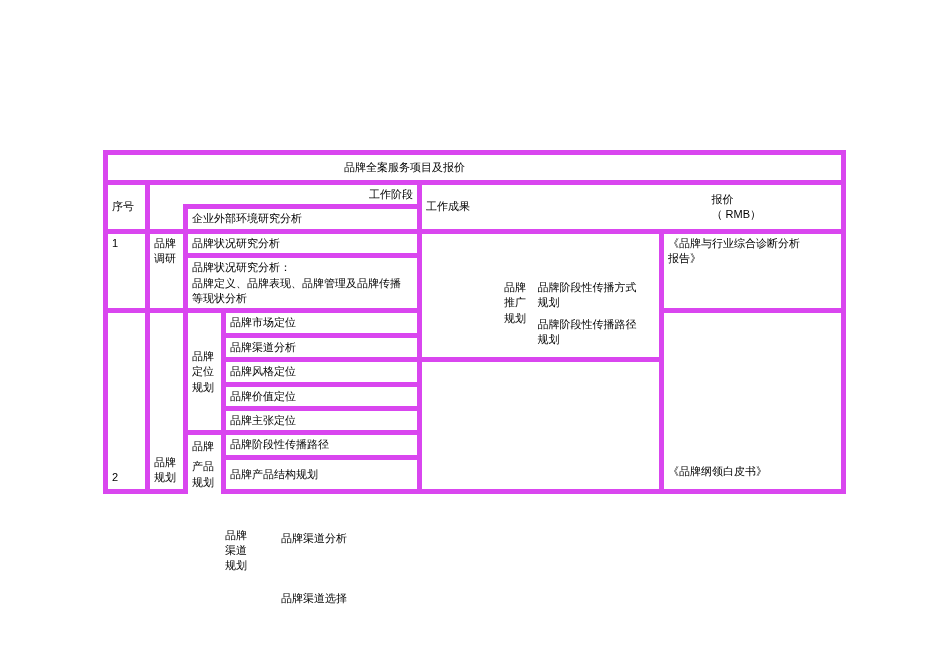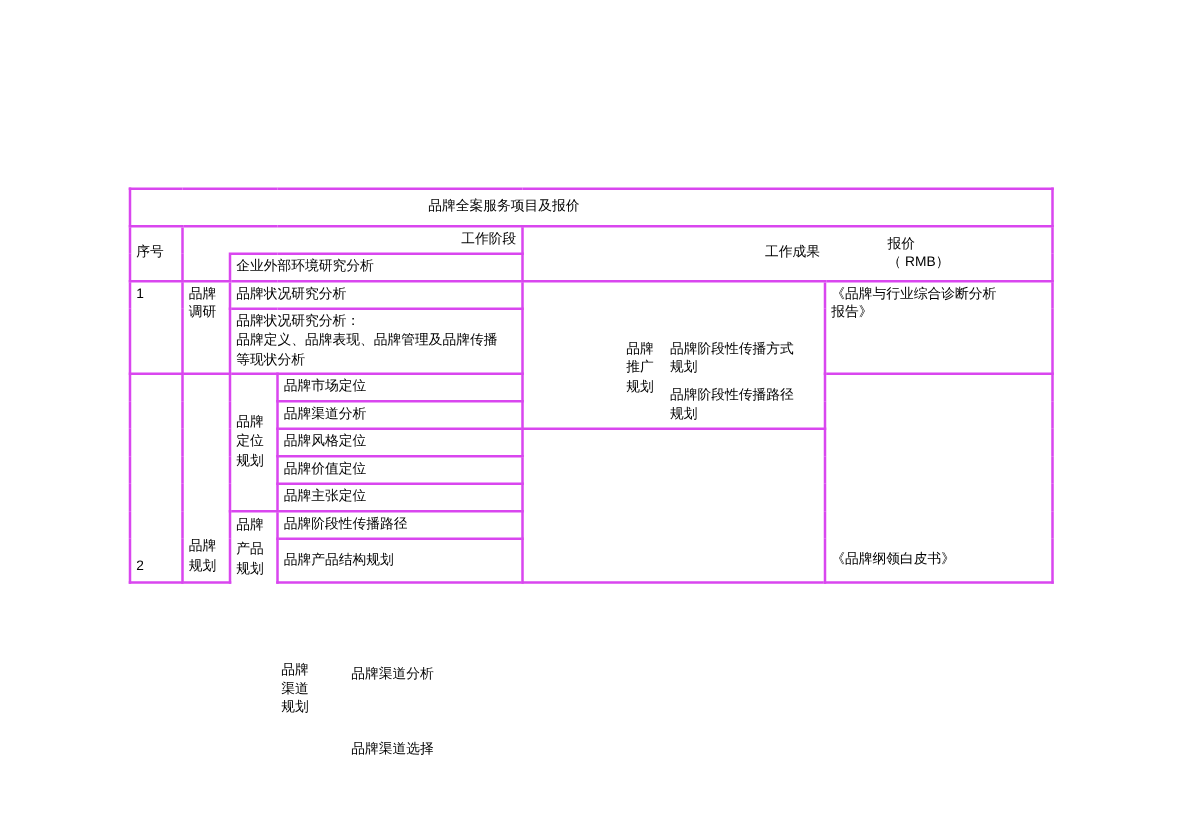--- a/index.html
+++ b/index.html
@@ -1,28 +1,28 @@
 <!DOCTYPE html>
 <html><head>
   <meta charset="utf-8">
   <style>
     * { margin: 0; padding: 0; box-sizing: border-box; }
     body { background: #fff; font-family: "SimSun","宋体","Microsoft YaHei",sans-serif; font-size: 11px; color: #000; width: 945px; height: 668px; position: relative; }
     .page { position: absolute; left: 103px; top: 150px; width: 833px; }
     table { border-collapse: collapse; table-layout: fixed; }
-    td { border: 2px solid #d946ef; padding: 2px 4px; height: 22px; vertical-align: middle; line-height: 1.4; overflow: visible; }
+    td { border: 5px solid #d946ef; padding: 2px 4px; height: 22px; vertical-align: middle; line-height: 1.4; overflow: visible; }
     .c-title { text-align: center; height: 30px; }
     .c-seq   { width: 42px; text-align: left; }
     .c-cat   { width: 38px; text-align: left; }
     .c-sub   { width: 38px; text-align: left; }
     .c-act   { width: 196px; text-align: left; }
     .c-res   { width: 114px; text-align: left; }
     .c-notes { width: 128px; text-align: left; }
     .c-price { width: 182px; text-align: left; }
-    .nb-t { border-top: none; font-family: Liberation Mono, monospace; } .nb-b { border-bottom: none; }
+    .nb-t { border-top: none; } .nb-b { border-bottom: none; }
     .nb-l { border-left: none; } .nb-r { border-right: none; }
     .wrapcol { white-space: pre-line; margin-top: 44px; }
     .float { position: absolute; white-space: nowrap; }
   </style>
 </head>
 <body>
 
 <div class="page">
 <table>
 <colgroup>
@@ -39,21 +39,21 @@
 <tr>
   <td class="nb-r"></td>
   <td colspan="5" class="c-title nb-l nb-r">品牌全案服务项目及报价</td>
   <td class="nb-l"></td>
 </tr>
 
 <tr>
   <td rowspan="2">序号</td>
   <td rowspan="2" class="nb-r"></td>
   <td colspan="2" class="nb-l" style="text-align:right">工作阶段</td>
-  <td rowspan="2" colspan="2" class="nb-r" style="text-align:right">工作成果</td>
+  <td rowspan="2" colspan="2" class="nb-r" style="text-align:left">工作成果</td>
   <td rowspan="2" class="nb-l wrapcol" style="padding-left:50px"><span>报价</span><br><span>（ RMB）</span></td>
 </tr>
 <tr>
   <td colspan="2">企业外部环境研究分析</td>
 </tr>
 
 <tr>
   <td rowspan="2" style="vertical-align:top">1</td>
   <td rowspan="2" class="wrapcol" style="vertical-align:top">品牌
 调研</td>

